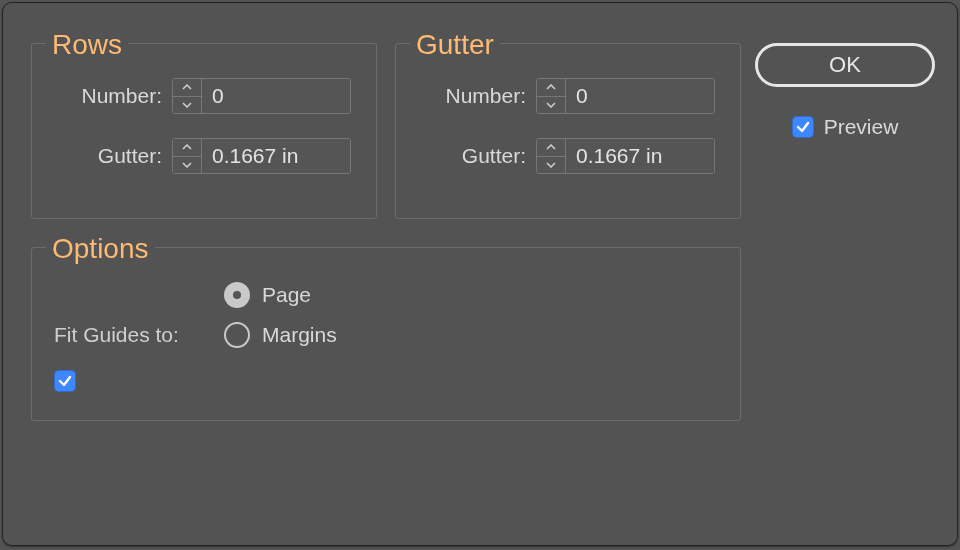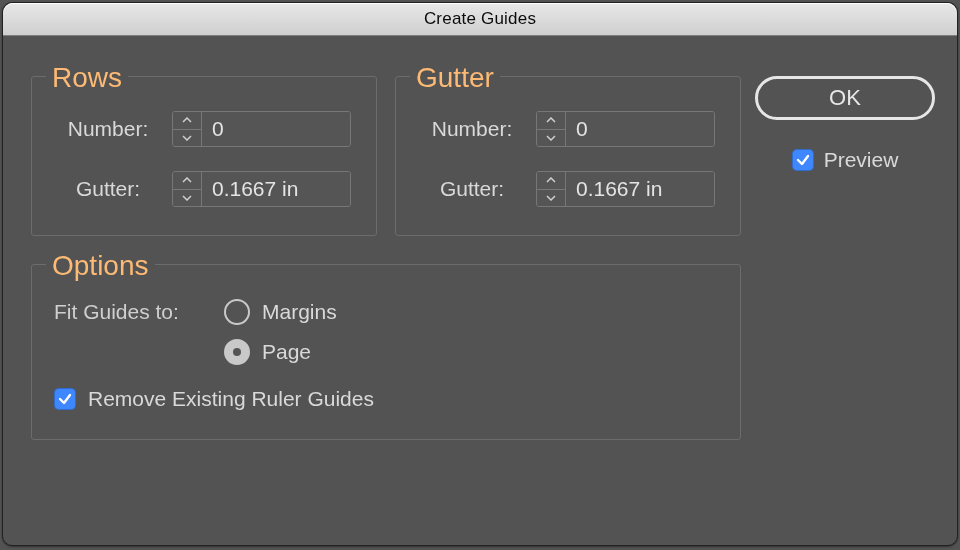--- a/index.html
+++ b/index.html
@@ -24,22 +24,22 @@
   .grp{position:relative;border:1px solid #6c6c6c;border-radius:3px;
        padding:34px 22px 28px 22px;box-sizing:border-box;}
   .grp-title{position:absolute;top:-15px;left:14px;padding:0 6px;
        background:#535353;font-size:28px;color:#fdba74;}
   .row-cols{display:flex;gap:18px;}
   .row-cols .grp{flex:1;}
   .options{margin-top:28px;}
 
   
   .field{display:flex;align-items:center;margin-bottom:24px;}
-  .field:last-child{margin-bottom:0;}
-  .flabel{width:108px;text-align:center;padding-right:10px;}
+  .field:last-child{margin-bottom:16px;}
+  .flabel{width:108px;text-align:right;padding-right:10px;}
   .stepper{display:flex;align-items:stretch;height:34px;
     border:1px solid #777;border-radius:3px;overflow:hidden;}
   .sp-btns{width:28px;display:flex;flex-direction:column;
     border-right:1px solid #777;}
   .sp-btns span{flex:1;display:flex;align-items:center;justify-content:center;
     background:#555;cursor:pointer;font-size:9px;color:#d0d0d0;line-height:0;}
   .sp-btns span:first-child{border-bottom:1px solid #777;}
   .sp-btns svg{display:block;}
   .stepper input{width:128px;padding:0 10px;font-size:21px;color:#e4e4e4;
     background:#555;border:none;outline:none;
@@ -66,23 +66,20 @@
     color:#e6e6e6;font-size:22px;font-family:inherit;cursor:pointer;}
   .btn.primary{border-width:3px;font-weight:500;}
   .preview{display:flex;align-items:center;justify-content:center;
     margin-top:28px;}
   .preview .cb{margin-right:10px;}
 </style>
 </head>
 <body>
 
 <div class="window">
-  <div class="titlebar">
-    <span>Create Guides</span>
-  </div>
 
   <div class="body">
     <div class="left">
 
       <div class="row-cols">
 
         <div class="grp">
           <div class="grp-title">Rows</div>
 
           <div class="field">
@@ -163,42 +160,41 @@
               </div>
               <input value="0.1667 in" style="">
             </div>
           </div>
         </div>
       </div>
 
       <div class="grp options">
         <div class="grp-title">Options</div>
 
+        <div class="opt-line">
+          <div class="opt-label"></div>
+          <div class="radio">
+            <span class="rbox sel"></span>
+            <span>Page</span>
+          </div>
+        </div>
         <div class="opt-line">
           <div class="opt-label">Fit Guides to:</div>
           <div class="radio">
             <span class="rbox"></span>
             <span>Margins</span>
-          </div>
-        </div>
-        <div class="opt-line">
-          <div class="opt-label"></div>
-          <div class="radio">
-            <span class="rbox sel"></span>
-            <span>Page</span>
           </div>
         </div>
 
         <div class="cb-line">
           <span class="cb">
             <svg width="14" height="14" viewBox="0 0 14 14">
               <path d="M2 7 L6 11 L12 3" stroke="#fff" stroke-width="2.4" fill="none" stroke-linecap="round" stroke-linejoin="round"></path>
             </svg>
           </span>
-          <span>Remove Existing Ruler Guides</span>
         </div>
       </div>
 
     </div>
 
     <div class="right">
       <button class="btn primary">OK</button>
       <div class="preview">
         <span class="cb">
           <svg width="14" height="14" viewBox="0 0 14 14">

